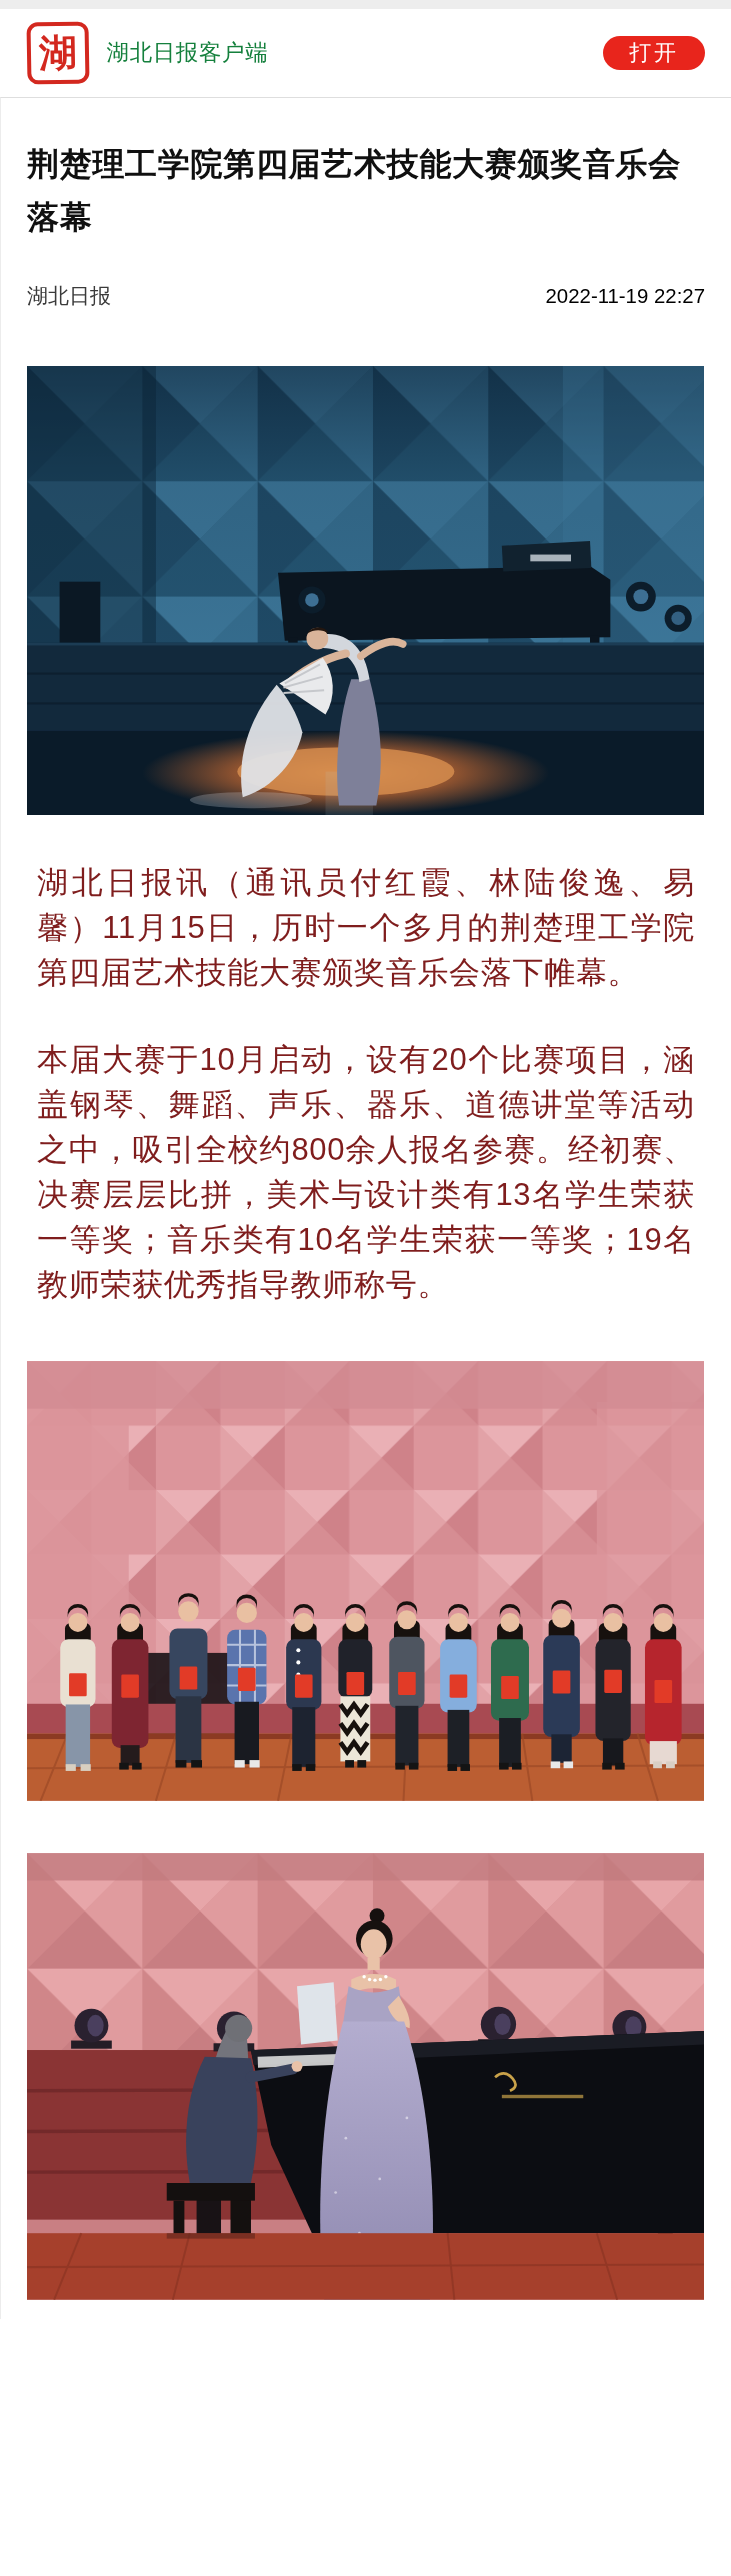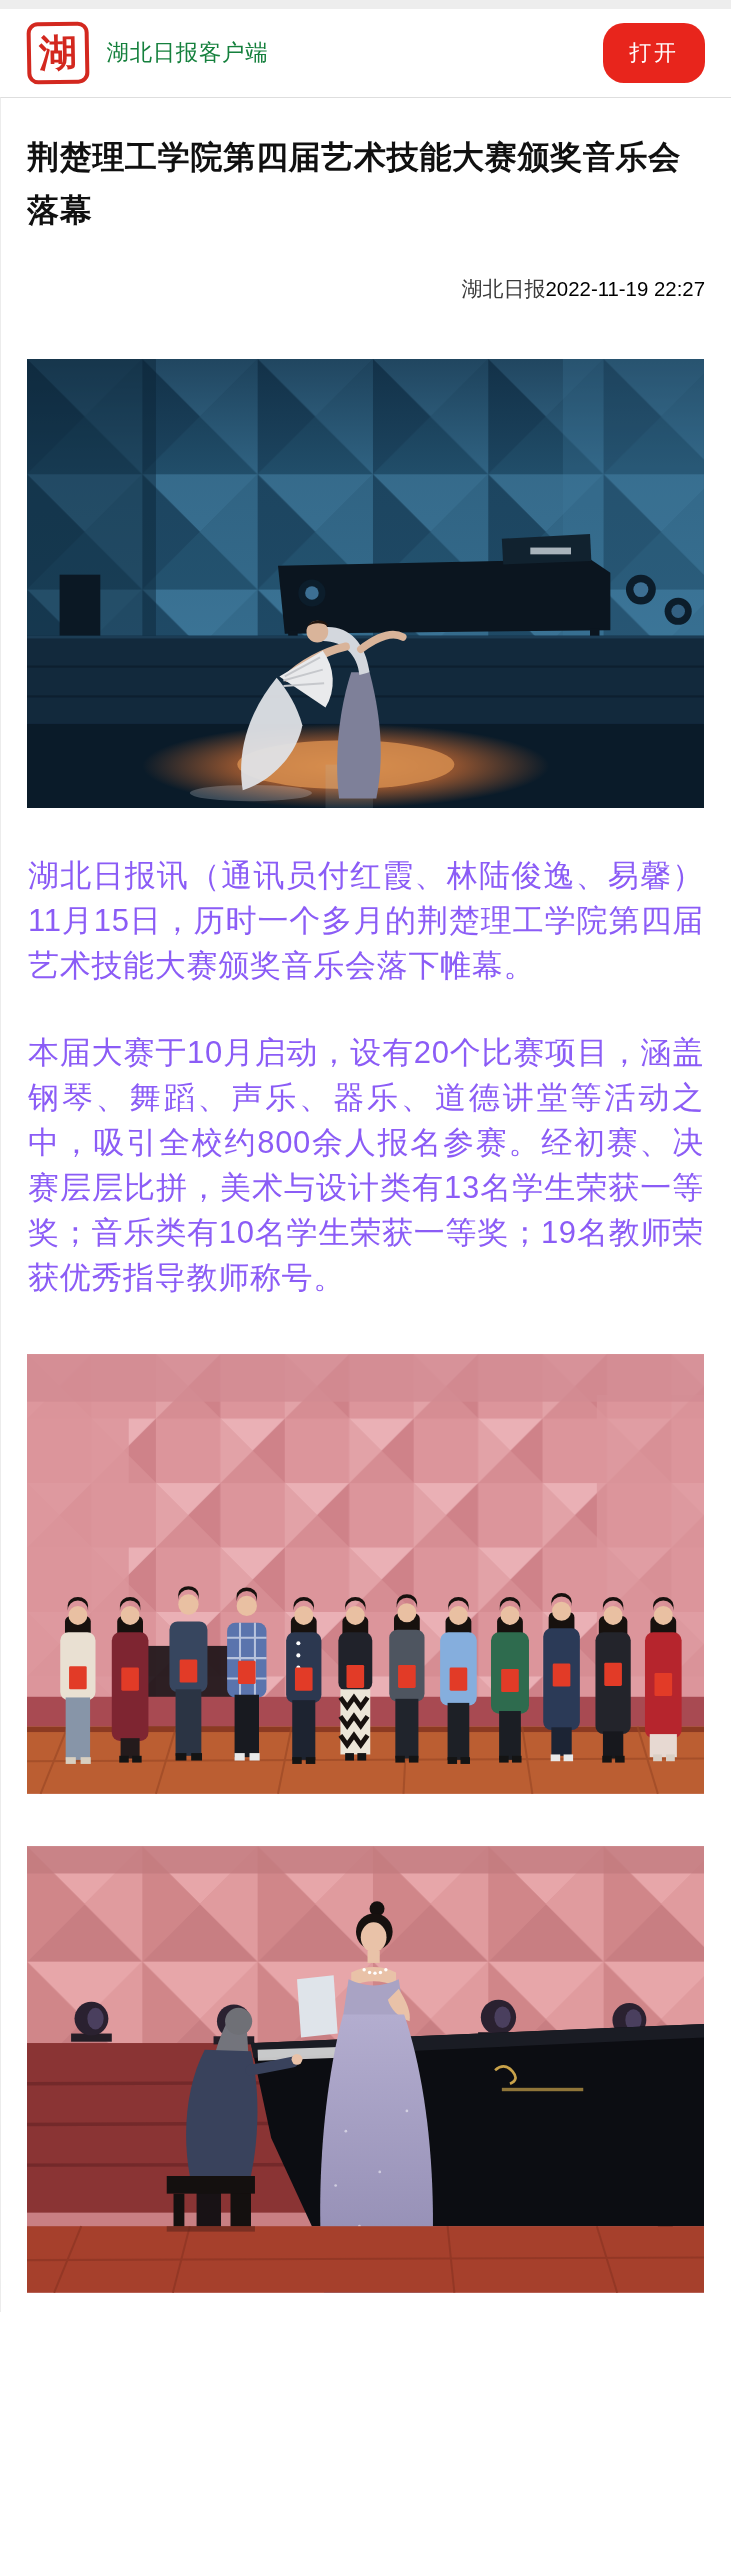--- a/index.html
+++ b/index.html
@@ -8,36 +8,36 @@
 
   
   .top-strip{height:8.8px;background:#ededed;}
 
   
   .app-banner{height:88px;display:flex;align-items:center;padding:0 27px;box-sizing:border-box;background:#ffffff;}
   .seal{width:62px;height:62px;border:4.8px solid #d3281f;border-radius:11px;box-sizing:border-box;
         display:flex;align-items:center;justify-content:center;background:#fff;transform:rotate(-1deg);}
   .seal-char{color:#d3281f;font-size:38px;font-weight:700;font-family:"Liberation Serif","DejaVu Serif",serif;line-height:1;}
   .app-name{flex:1;margin-left:17.6px;font-size:22.4px;color:#15803d;letter-spacing:0.7px;}
-  .open-btn{width:102px;height:60px;border:none;border-radius:21px;background:#e8251c;color:#ffffff;
+  .open-btn{width:102px;height:34px;border:none;border-radius:21px;background:#e8251c;color:#ffffff;
             font-size:22px;letter-spacing:2.7px;display:flex;align-items:center;justify-content:center;cursor:pointer;
             font-family:inherit;}
 
   
   .article{border-top:1.4px solid #dedede;border-left:1.4px solid #ececec;border-right:1.4px solid #ececec;
-           padding:9px 26px 19px;box-sizing:border-box;}
+           padding:16px 26px 19px;box-sizing:border-box;}
   .article-title{margin:24.4px 0 0;font-size:32px;line-height:1.65;font-weight:700;color:#101010;letter-spacing:0.7px;}
-  .meta-row{margin-top:38px;display:flex;justify-content:flex-end;align-items:baseline;}
+  .meta-row{margin-top:38px;display:flex;justify-content:space-between;align-items:baseline;}
   .meta-source{font-size:21px;color:#3a3a3a;}
   .meta-time{font-size:20.4px;color:#000000;}
 
   .photo{margin:54px 0 0;}
   .photo svg{display:block;width:677px;}
 
-  .body-par{margin:42px 1px 0;font-size:31px;line-height:45px;color:#8b5cf6;text-align:justify;letter-spacing:0.7px;}
+  .body-par{margin:42px 10px 0;font-size:31px;line-height:45px;color:#7f1d1d;text-align:justify;letter-spacing:0.7px;}
   .body-par.first{margin-top:45px;}
 </style>
 </head>
 <body>
 
 <div class="page">
 
   <div class="top-strip"></div>
 
   <div class="app-banner">

